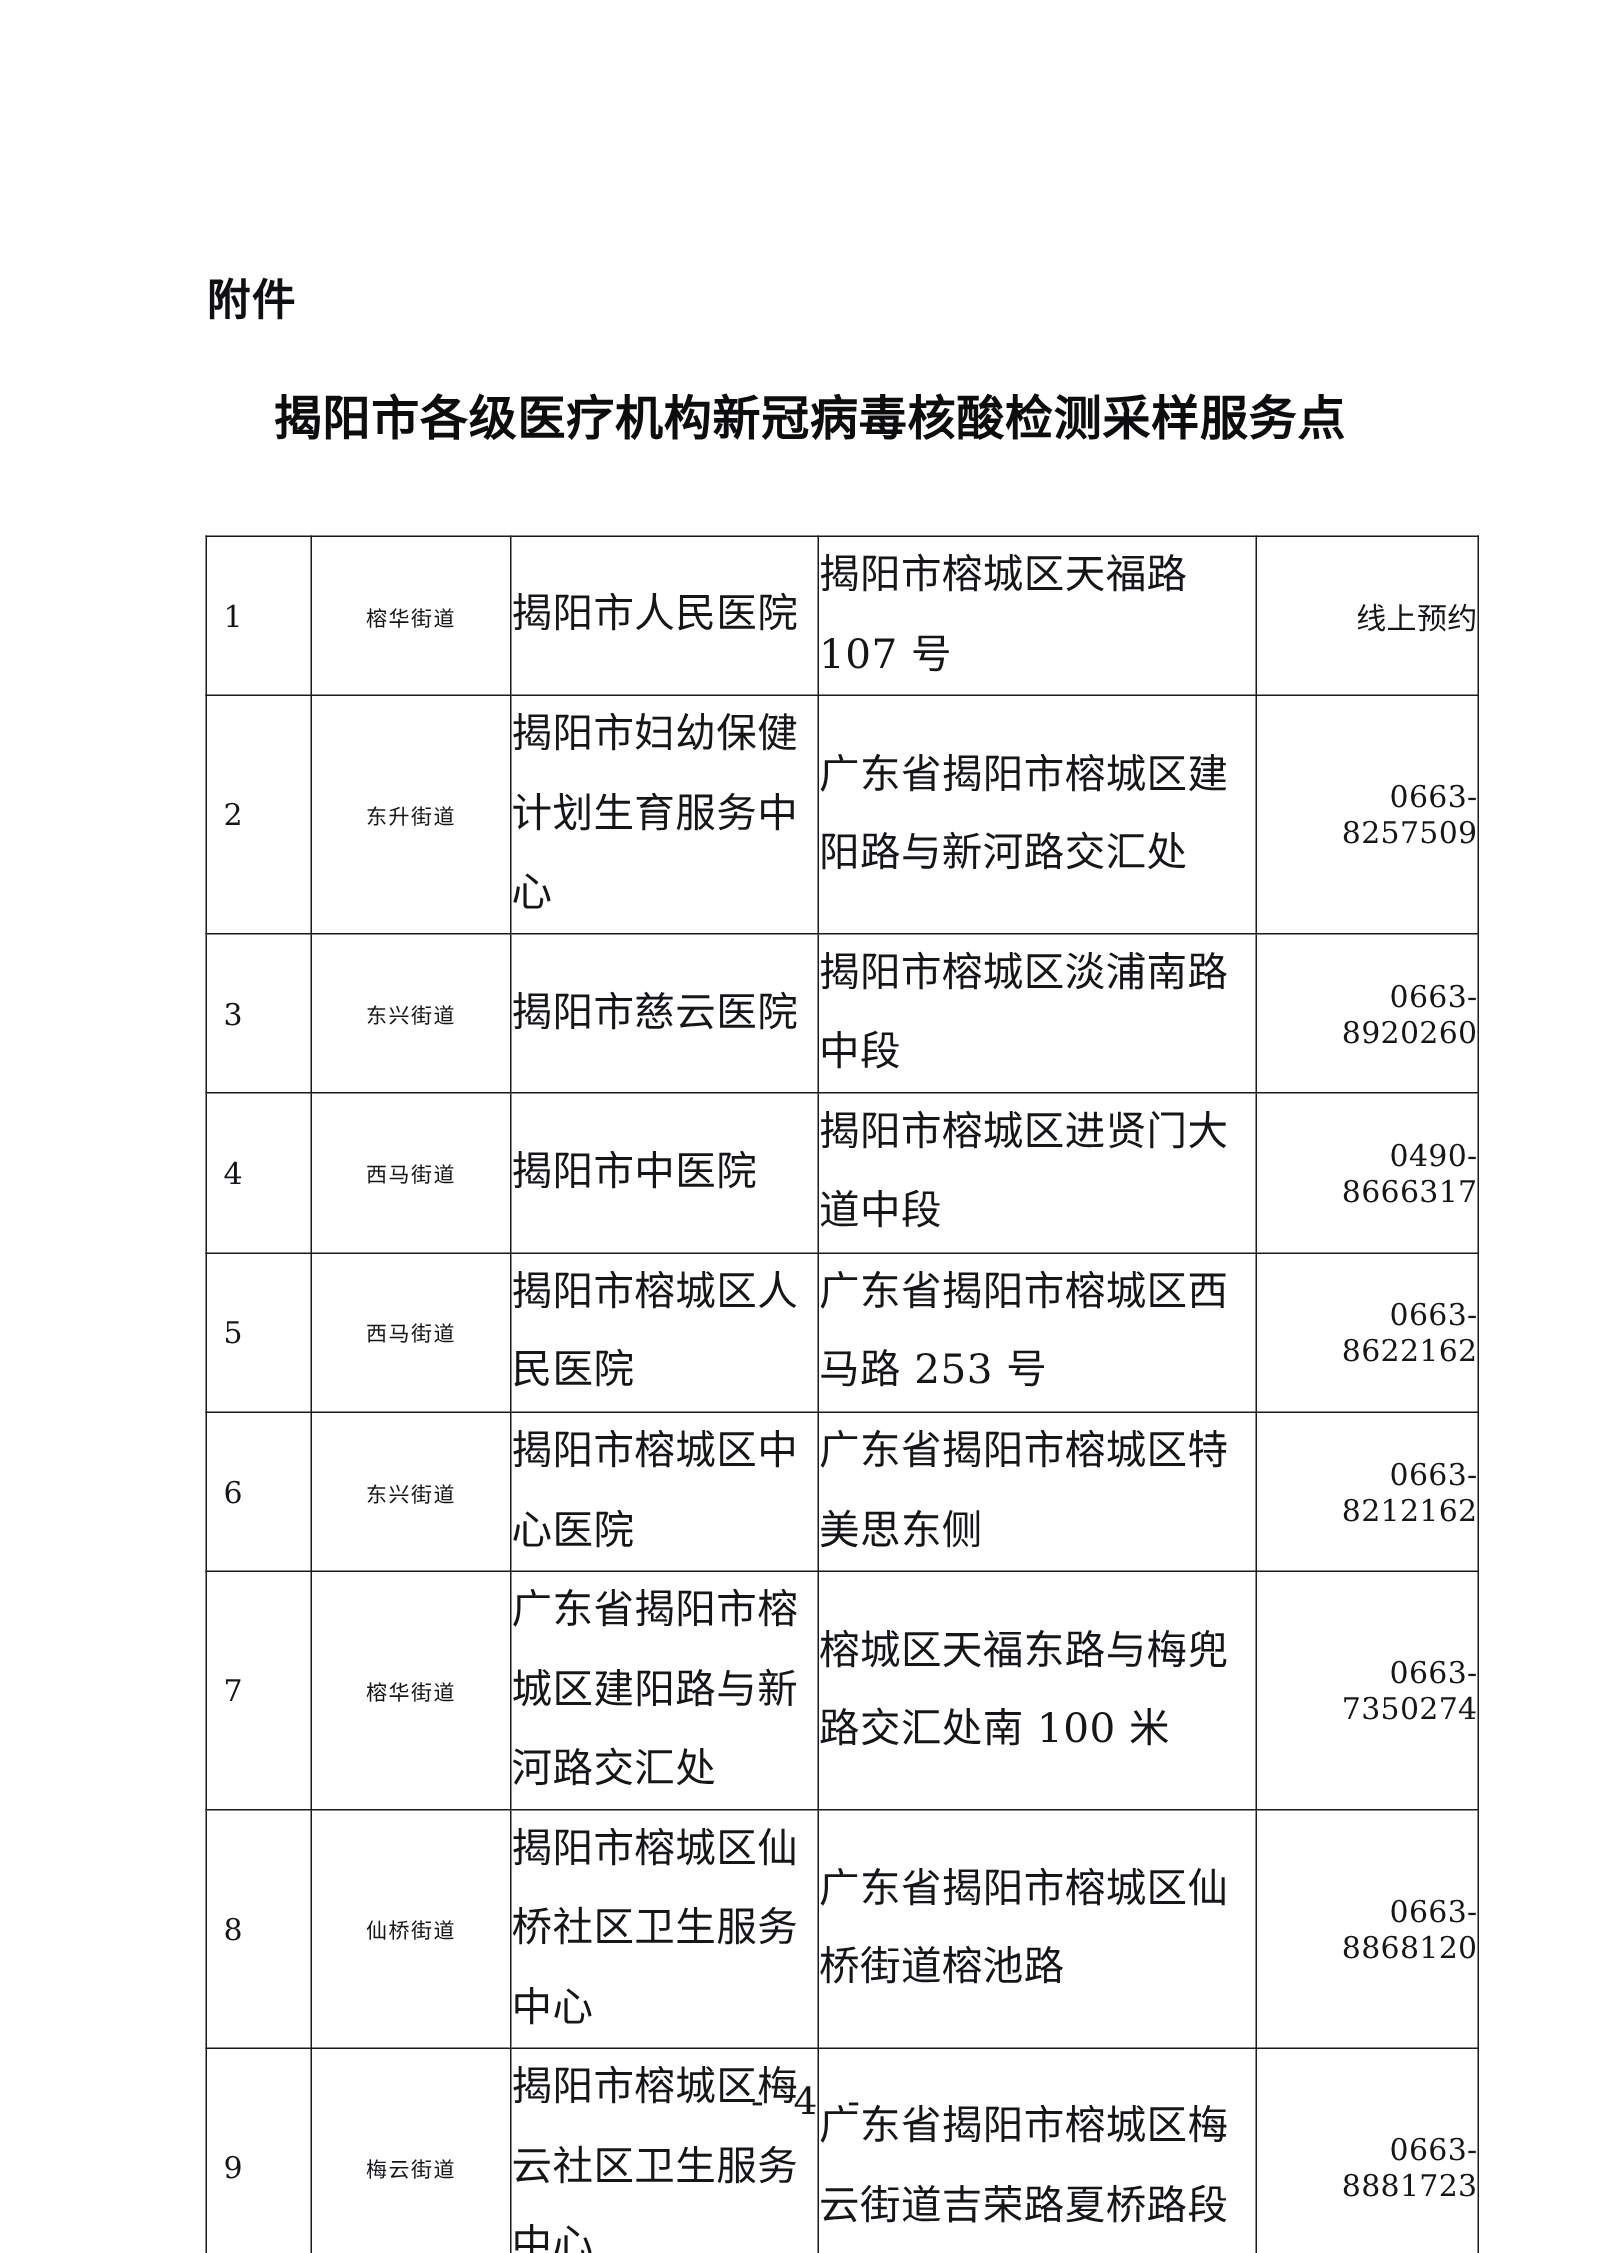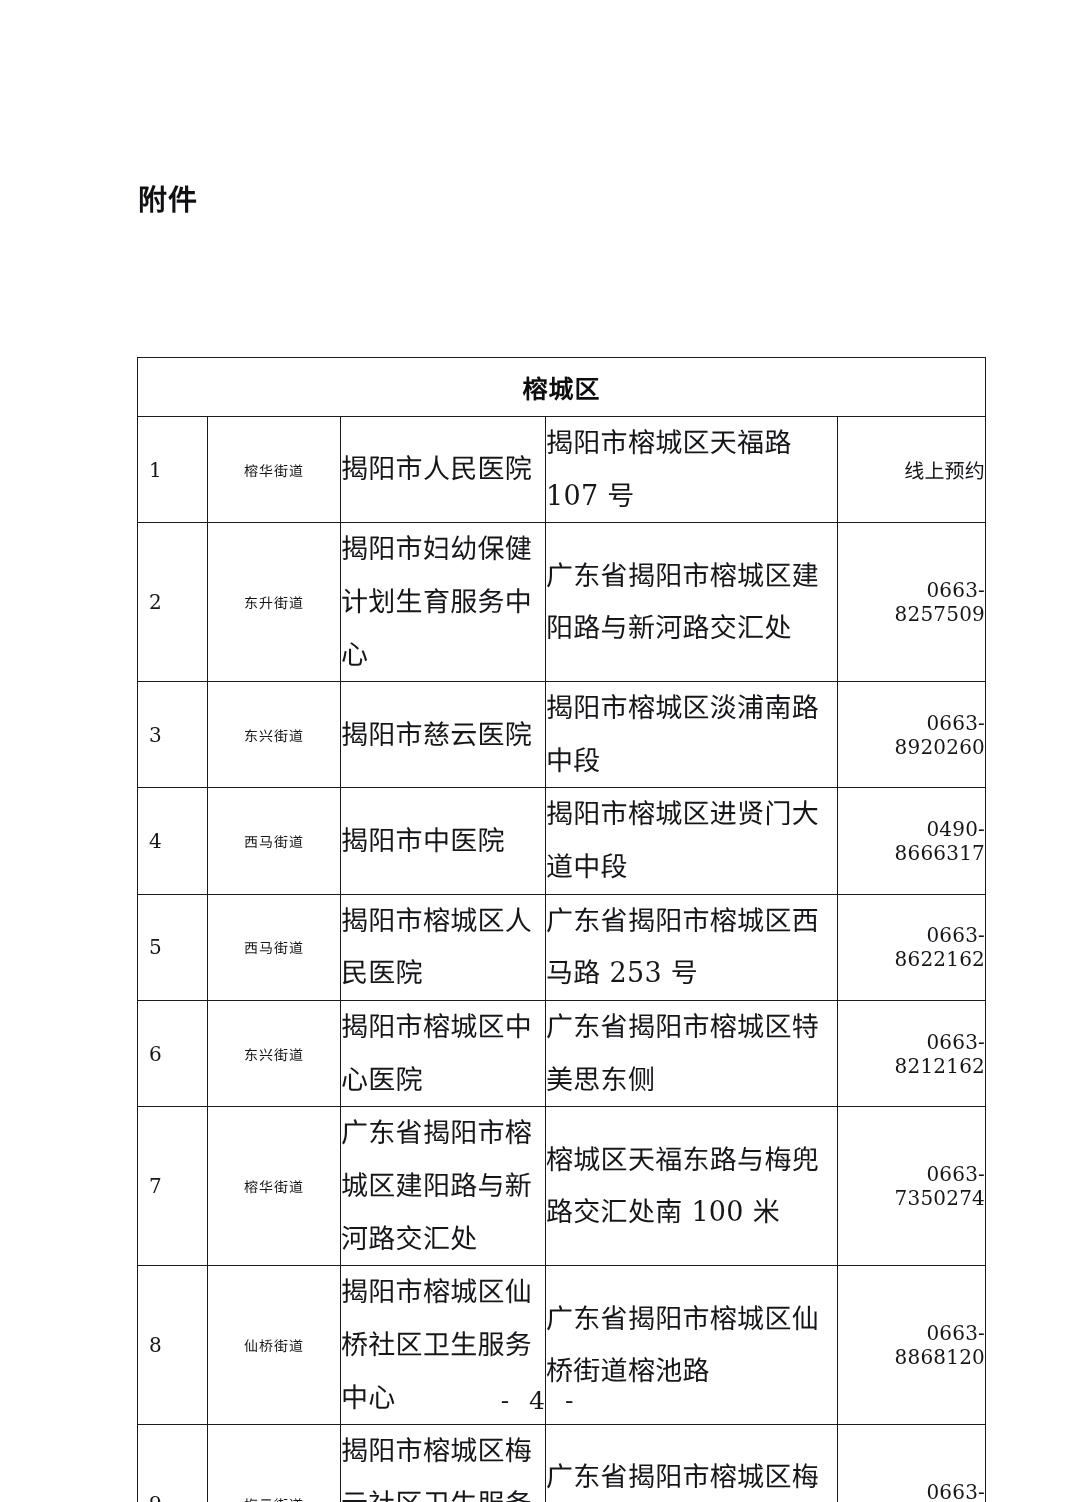--- a/index.html
+++ b/index.html
@@ -139,34 +139,32 @@
     color: #17171b;
   }
 </style>
 </head>
 <body>
 
 <div class="page">
 
   <div class="attachment-label">附件</div>
 
+  <div class="doc-title">揭阳市各级医疗机构新冠病毒核酸检测采样服务点</div>
 
   <div class="table-wrap">
     <table class="gov-table">
       <colgroup>
         <col class="c-idx">
         <col class="c-town">
         <col class="c-org">
         <col class="c-addr">
         <col class="c-phone">
       </colgroup>
       <tbody>
-        <tr>
-          <td class="region-cell" colspan="5">榕城区</td>
-        </tr>
       <tr class="r-single">
             <td class="cell idx">1</td>
             <td class="cell town">榕华街道</td>
             <td class="cell org">揭阳市人民医院</td>
             <td class="cell addr">揭阳市榕城区天福路 107 号</td>
             <td class="cell phone">线上预约</td>
           </tr>
           <tr class="r-double">
             <td class="cell idx">2</td>
             <td class="cell town">东升街道</td>

